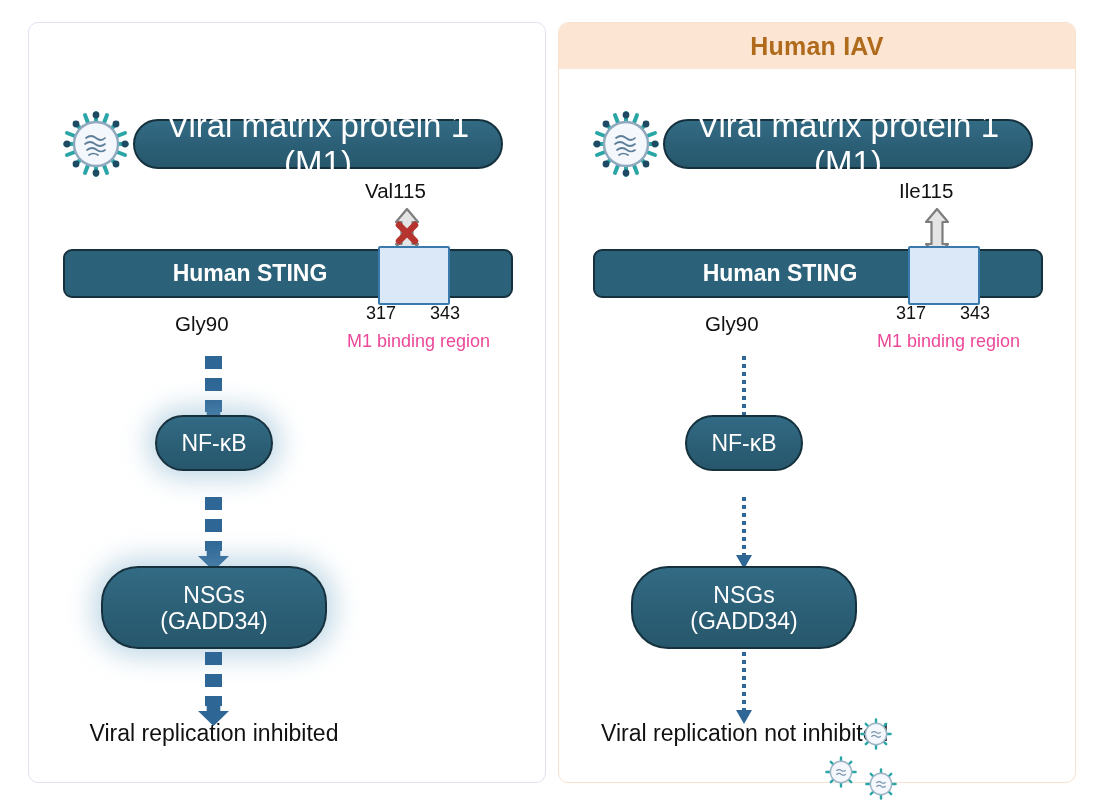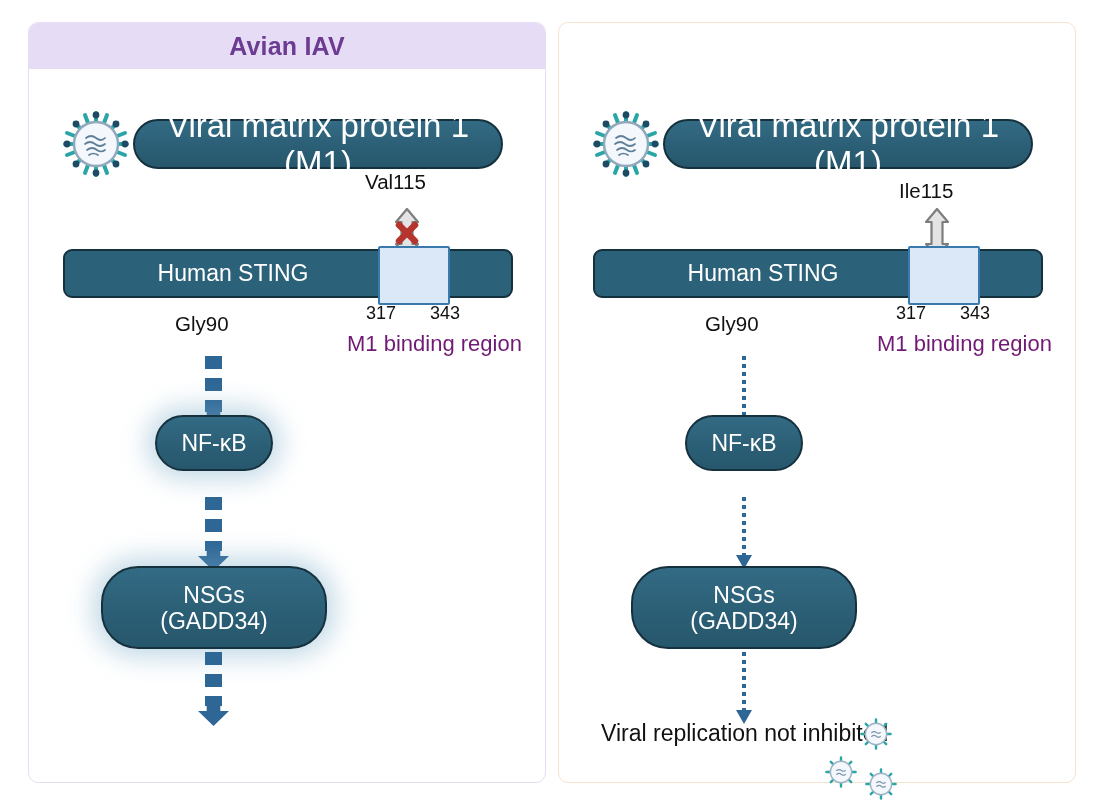--- a/index.html
+++ b/index.html
@@ -88,40 +88,41 @@
   .sting-bar {
     position: absolute;
     left: 34px; top: 180px;
     width: 450px; height: 49px;
     border-radius: 9px;
     background: #2c6279;
     border: 2.5px solid #16313e;
   }
   .sting-label {
     position: absolute;
-    left: 0; top: 0;
+    left: 17px; top: 0;
     width: 336px; height: 100%;
     display: flex; align-items: center; justify-content: center;
     color: #ffffff;
     font-size: 23px;
+    font-weight: bold;
   }
   .binding-box {
     position: absolute;
     left: 313px; top: -5px;
     width: 72px; height: 59px;
     background: #dbe8f8;
     border: 2.5px solid #3a79ab;
     border-radius: 2px;
   }
 
   
   .lbl { position: absolute; color: #111111; font-size: 20px; white-space: nowrap; }
   .lbl-res    { font-size: 20.5px; }
   .lbl-num    { font-size: 18px; }
-  .lbl-green  { color: #701a75; font-size: 22px; }
+  .lbl-green  { color: #ec4899; font-size: 18px; }
   .lbl-out    { font-size: 23px; line-height: 1.22; text-align: center; }
 
   
   .dbl-arrow { position: absolute; }
 
   
   .dash-thick { position: absolute; }
   .dash-thick .seg {
     position: absolute;
     left: 0;
@@ -155,21 +156,20 @@
     background: #2e6695;
     clip-path: polygon(0 0, 100% 0, 50% 100%);
   }
 </style>
 </head>
 <body>
 
 <div class="figure">
 
   <div class="panel left">
-    <div class="panel-title">Avian IAV</div>
     <div class="panel-body">
 
       <div class="virus" style="left:32px; top:40px;">
         <svg width="70" height="70" viewBox="0 0 70 70">
           <g>
             <g stroke="#2aa6a6" stroke-width="4" stroke-linecap="round">
               <line x1="35" y1="35" x2="35" y2="4"></line>
                 <line x1="35" y1="35" x2="46" y2="6"></line>
               <line x1="35" y1="35" x2="56" y2="14"></line>
                 <line x1="35" y1="35" x2="64" y2="24"></line>
@@ -202,21 +202,21 @@
               <path d="M24 35 q5 -4 10 0 q5 4 10 0"></path>
               <path d="M26 41 q5 -4 10 0 q4 3 8 0"></path>
               <path d="M28 46 q4 -3 9 0"></path>
             </g>
           </g>
         </svg>
       </div>
 
       <div class="capsule m1-capsule">Viral matrix protein 1 (M1)</div>
 
-      <div class="lbl lbl-res" style="left:336px; top:101px;">Val115</div>
+      <div class="lbl lbl-res" style="left:336px; top:110px;">Val115</div>
 
       <div class="dbl-arrow" style="left:355px; top:138px;">
         <svg width="46" height="52" viewBox="0 0 46 52">
           <polygon points="23,2 34,15 28.5,15 28.5,37 34,37 23,50 12,37 17.5,37 17.5,15 12,15" fill="#e4e4e4" stroke="#7d7d7d" stroke-width="2.2" stroke-linejoin="round"></polygon>
           <g stroke="#b5342e" stroke-width="6.5" stroke-linecap="round">
             <line x1="15" y1="18" x2="31" y2="34"></line>
             <line x1="31" y1="18" x2="15" y2="34"></line>
           </g>
         </svg>
       </div>
@@ -251,24 +251,27 @@
       <div class="capsule nsgs glow">NSGs
 (GADD34)</div>
 
       <div class="dash-thick" style="left:176px; top:583px;">
         <div class="seg" style="top:0;"></div>
         <div class="seg" style="top:22px;"></div>
         <div class="stem" style="top:44px; height:10px;"></div>
         <div class="head" style="top:48px;"></div>
       </div>
 
+      <div class="lbl lbl-out" style="left:60px; top:650px; width:250px;">Viral replication
+inhibited</div>
     </div>
   </div>
 
   <div class="panel right">
+    <div class="panel-title">Human IAV</div>
     <div class="panel-body">
 
       <div class="virus" style="left:32px; top:40px;">
         <svg width="70" height="70" viewBox="0 0 70 70">
           <g>
             <g stroke="#2aa6a6" stroke-width="4" stroke-linecap="round">
               <line x1="35" y1="35" x2="35" y2="4"></line>
                 <line x1="35" y1="35" x2="46" y2="6"></line>
               <line x1="35" y1="35" x2="56" y2="14"></line>
                 <line x1="35" y1="35" x2="64" y2="24"></line>

